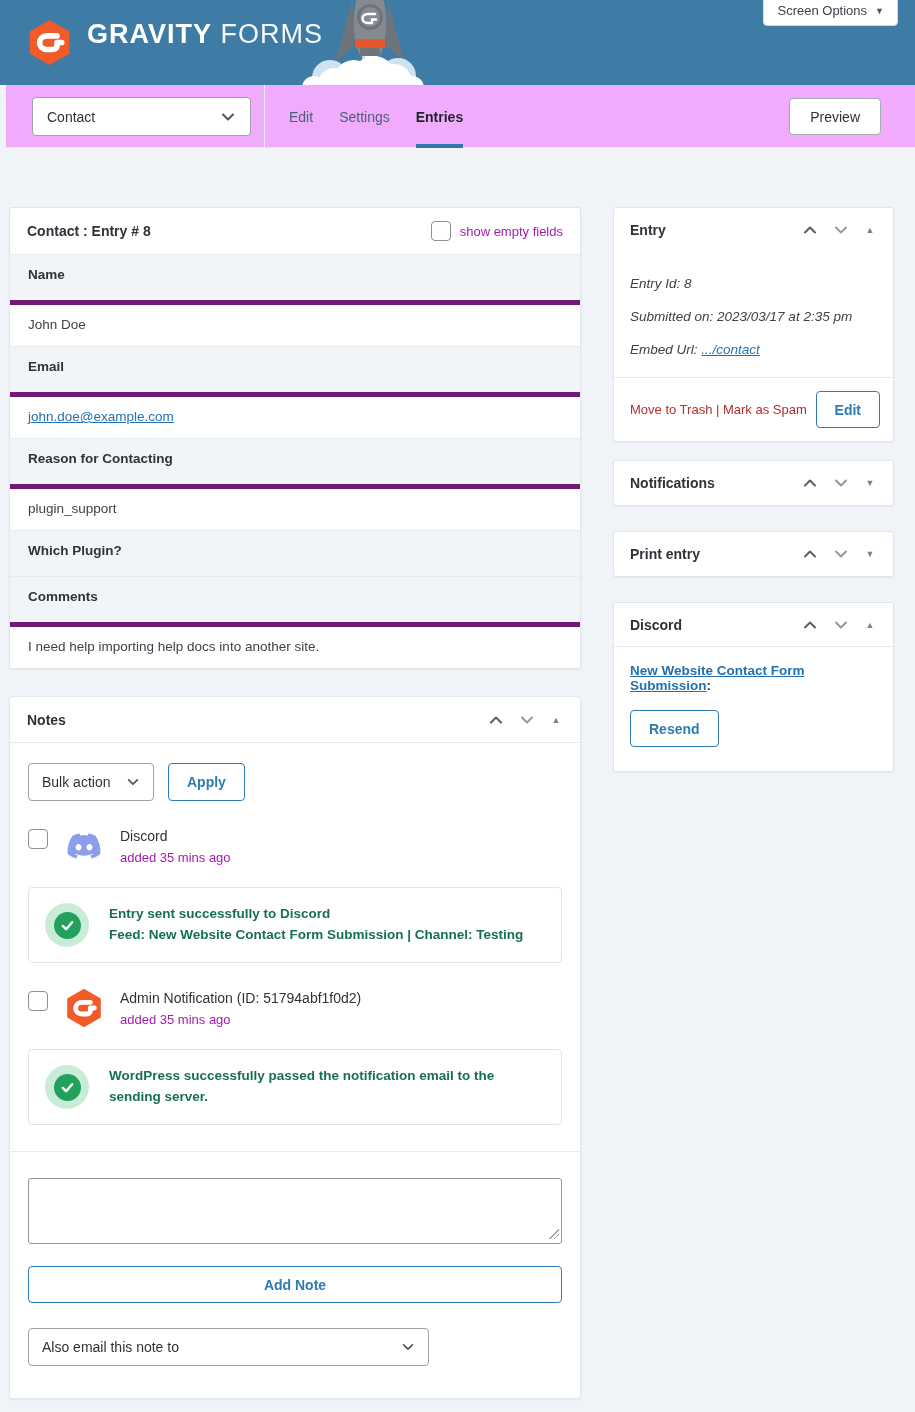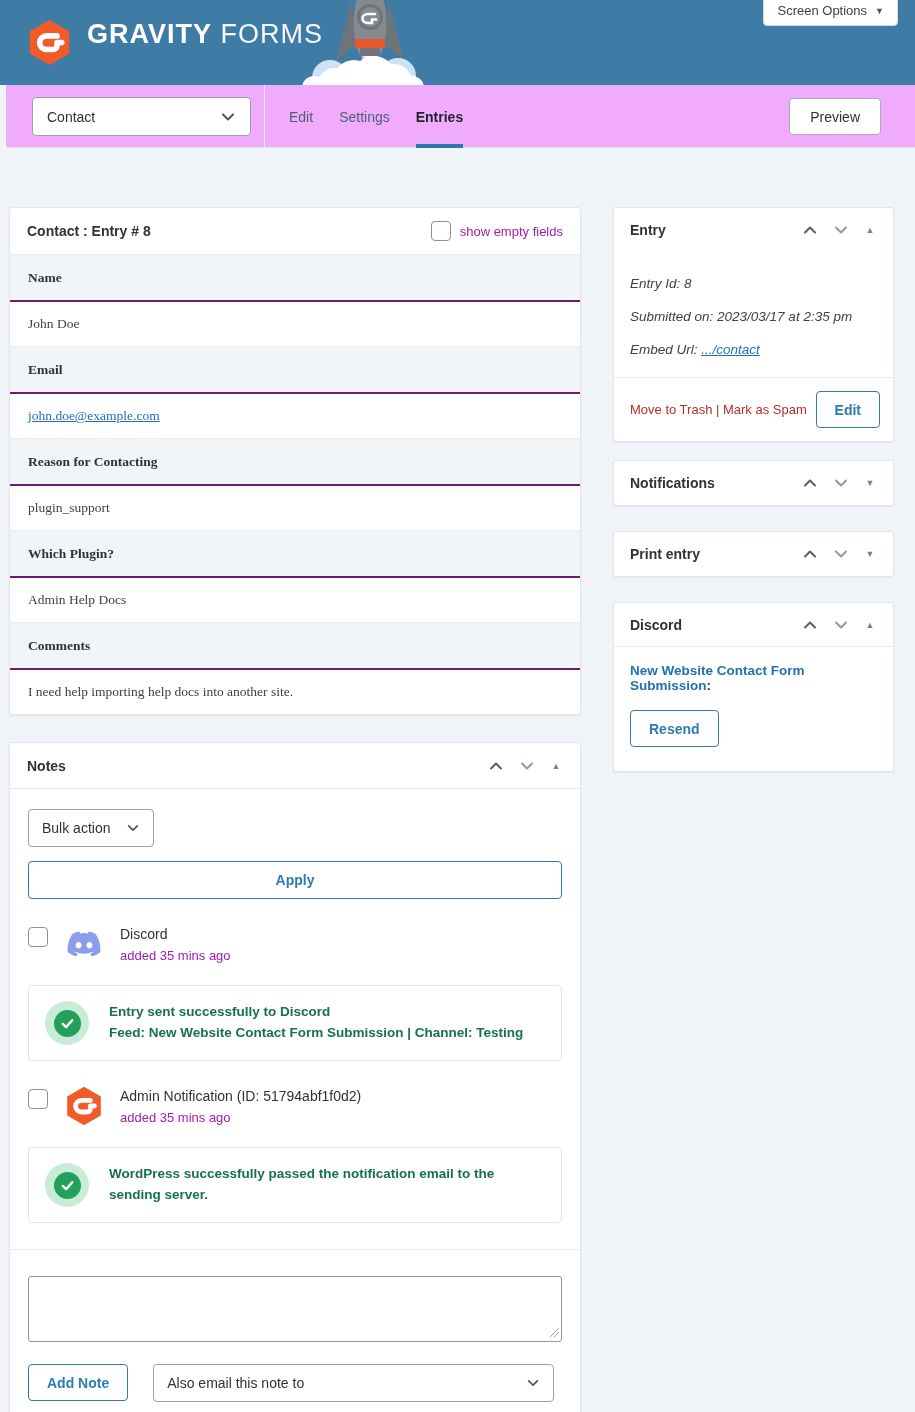--- a/index.html
+++ b/index.html
@@ -44,29 +44,29 @@
   .panel-head { height:46px; display:flex; align-items:center; padding:0 17px; }
   .panel-title { font-size:14px; font-weight:700; color:#2d3338; flex:1; }
   .head-controls { display:flex; align-items:center; gap:13px; }
   .chev-btn { width:18px; height:18px; display:flex; align-items:center; justify-content:center; cursor:pointer; }
   .chev-up { color:#55606b; } .chev-down { color:#8d9aa5; }
   .toggle-tri { font-size:9px; color:#7c828a; cursor:pointer; width:14px; text-align:center; }
   
   .main-col { position:absolute; left:9px; top:207px; width:572px; z-index:2; }
   .show-empty { display:flex; align-items:center; gap:9px; font-size:13px; color:#a21caf; }
   .checkbox { width:20px; height:20px; border:1px solid #8c8f94; border-radius:4px; background:#fff; cursor:pointer; flex:0 0 auto; }
-  .frow { min-height:46px; display:flex; align-items:center; padding:12px 18px;font-family:Liberation Serif, serif; }
+  .frow { min-height:46px; display:flex; padding:12px 18px; }
   .frow.lbl { background:#f2f5f8; border-top:1px solid #e8ecef; font-weight:700; color:#2d3338; }
-  .frow.val { border-top:2px solid #701a75; color:#3c434a; }
+  .frow.val { border-top:5px solid #701a75; color:#3c434a; }
   a.lnk { color:#2271b1; text-decoration:underline; cursor:pointer; }
   
   .notes-panel { margin-top:27px; }
   .notes-head { border-bottom:1px solid #e6e9ec; }
   .notes-body { padding:20px 18px 32px; }
-  .bulk-row { display:flex; gap:14px;flex-direction:column; }
+  .bulk-row { display:flex; gap:14px; }
   .select {
     border:1px solid #9aa1a9; border-radius:4px; background:#fff; height:38px;
     display:flex; align-items:center; justify-content:space-between; padding:0 13px; font-size:14px; color:#2c3338; cursor:pointer;
   }
   .bulk-select { width:126px; }
   .btn-blue {
     background:#fff; border:1px solid #2e7cb0; color:#2e7cb0; font-weight:600; font-size:14px;
     border-radius:4px; height:38px; padding:0 18px; cursor:pointer;
   }
   .note-item { display:flex; align-items:flex-start; gap:16px; margin-top:25px; }
@@ -83,34 +83,34 @@
   .msg-text { color:#17714e; font-weight:600; line-height:1.55; max-width:440px; }
   .notes-div { border-top:1px solid #e7eaee; margin:26px -18px 0; }
   .note-textarea {
     margin-top:26px; width:534px; height:66px; border:1px solid #8f969e; border-radius:3px; background:#fff;
     position:relative; resize:none; display:block; font-family:"Liberation Sans",sans-serif; font-size:14px; padding:8px;
   }
   .ta-wrap { position:relative; width:534px; margin-top:26px; }
   .ta-wrap textarea { margin-top:0; width:534px; }
   .resize-grip { position:absolute; right:3px; bottom:5px; width:10px; height:10px; pointer-events:none;
     background:linear-gradient(135deg, transparent 0 50%, #9aa1a9 50% 56%, transparent 56% 72%, #9aa1a9 72% 78%, transparent 78%); }
-  .note-actions { margin-top:22px; display:flex; gap:25px; }
+  .note-actions { margin-top:22px; display:flex; gap:25px;flex-direction:column; }
   .email-select { width:401px; }
   
   .side-col { position:absolute; left:613px; top:207px; width:281px; z-index:2; }
   .sp-head { height:44px; display:flex; align-items:center; padding:0 16px; cursor:pointer; }
   .entry-body { padding:6px 16px 20px;font-style:italic; }
   .entry-line { margin-top:18px; color:#3c434a; }
   .entry-foot { border-top:1px solid #e7eaee; padding:13px 13px 13px 16px; display:flex; align-items:center; justify-content:space-between; }
   .danger-links { font-size:13px; color:#b32d2e; }
   .danger-links a { color:#b32d2e; cursor:pointer; text-decoration:none; }
   .side-panel { margin-top:0; }
   .gap18 { margin-top:18px; } .gap25 { margin-top:25px; }
   .discord-body { padding:16px 16px 24px; }
-  .feed-link { color:#2271b1; font-weight:600; cursor:pointer;margin-top:17px; }
+  .feed-link { color:#2271b1; font-weight:600; text-decoration:underline; cursor:pointer;margin-top:17px; }
   .feed-colon { color:#2d3338; font-weight:600; }
   .resend { margin-top:17px; }
   .mini-btn { height:37px; }
 </style>
 </head>
 <body>
 
 <svg width="0" height="0" style="position:absolute">
   <defs>
     <g id="gf-hex">
@@ -212,23 +212,20 @@
       </div>
     <div class="frow lbl">
         <span>Reason for Contacting</span>
       </div>
     <div class="frow val">
         <span>plugin_support</span>
       </div>
     <div class="frow lbl">
         <span>Which Plugin?</span>
       </div>
-    <div class="frow val">
-        <span>Admin Help Docs</span>
-      </div>
     <div class="frow lbl">
         <span>Comments</span>
       </div>
     <div class="frow val">
         <span>I need help importing help docs into another site.</span>
       </div>
   </div>
 
   <div class="panel notes-panel">
     <div class="panel-head notes-head">

